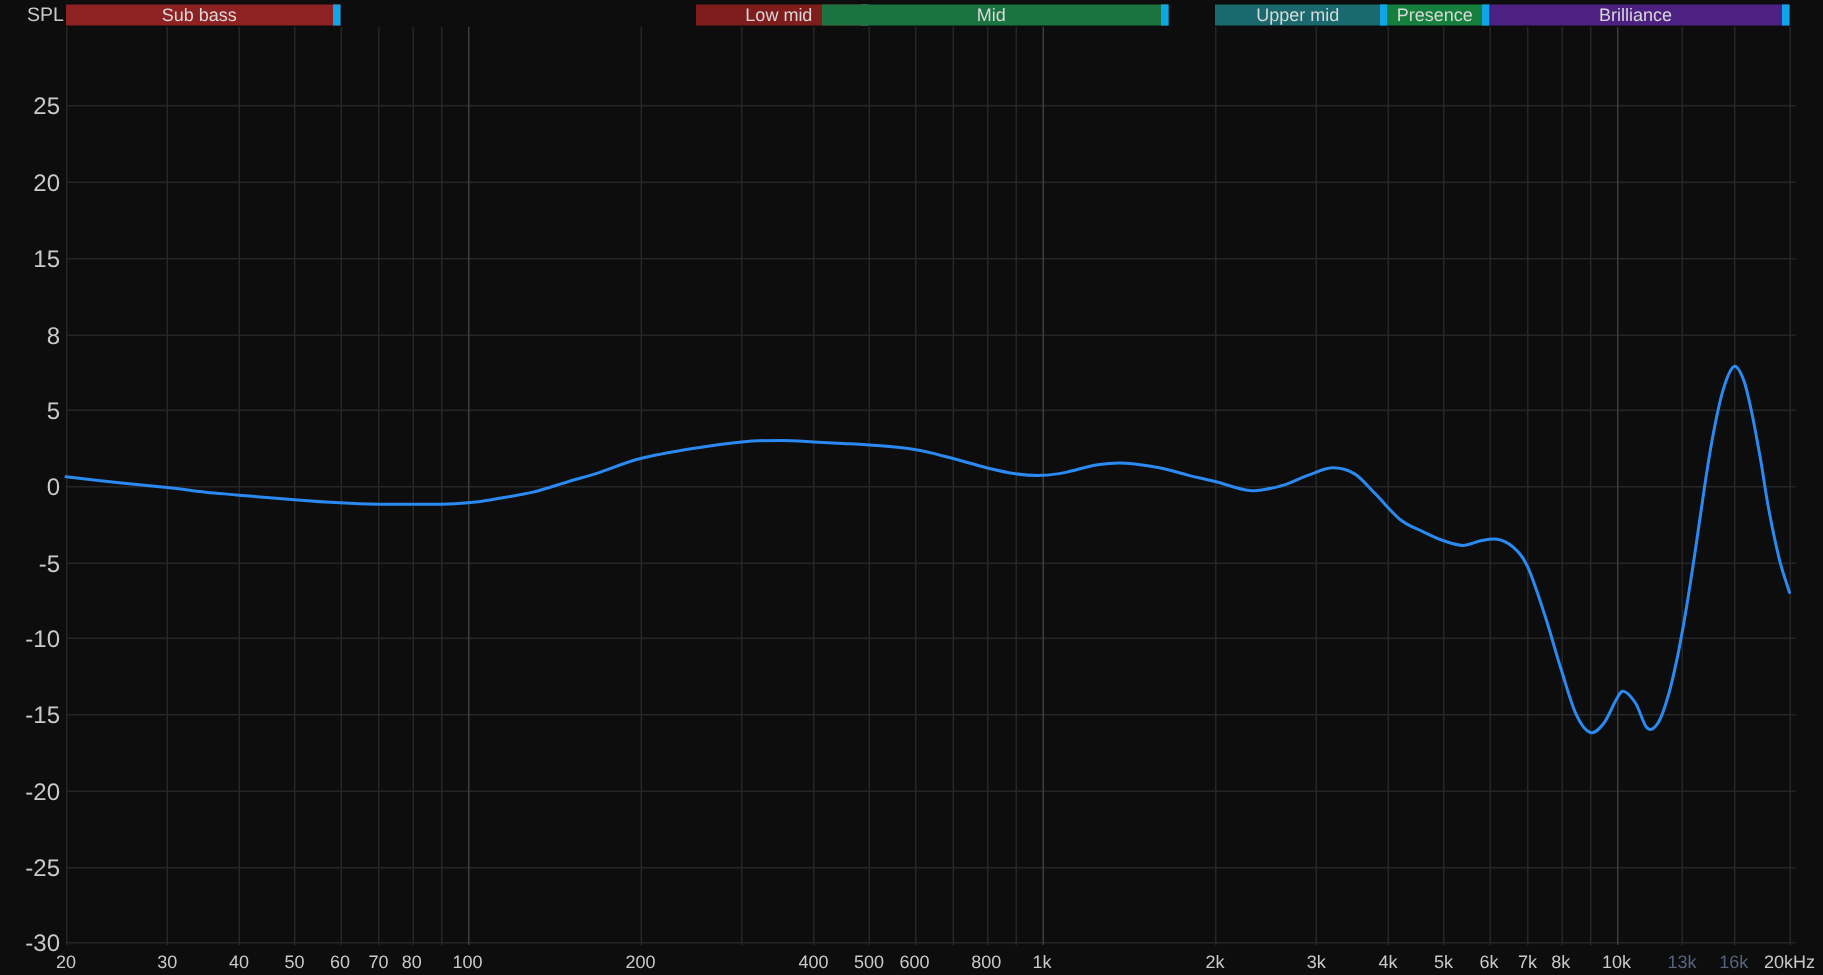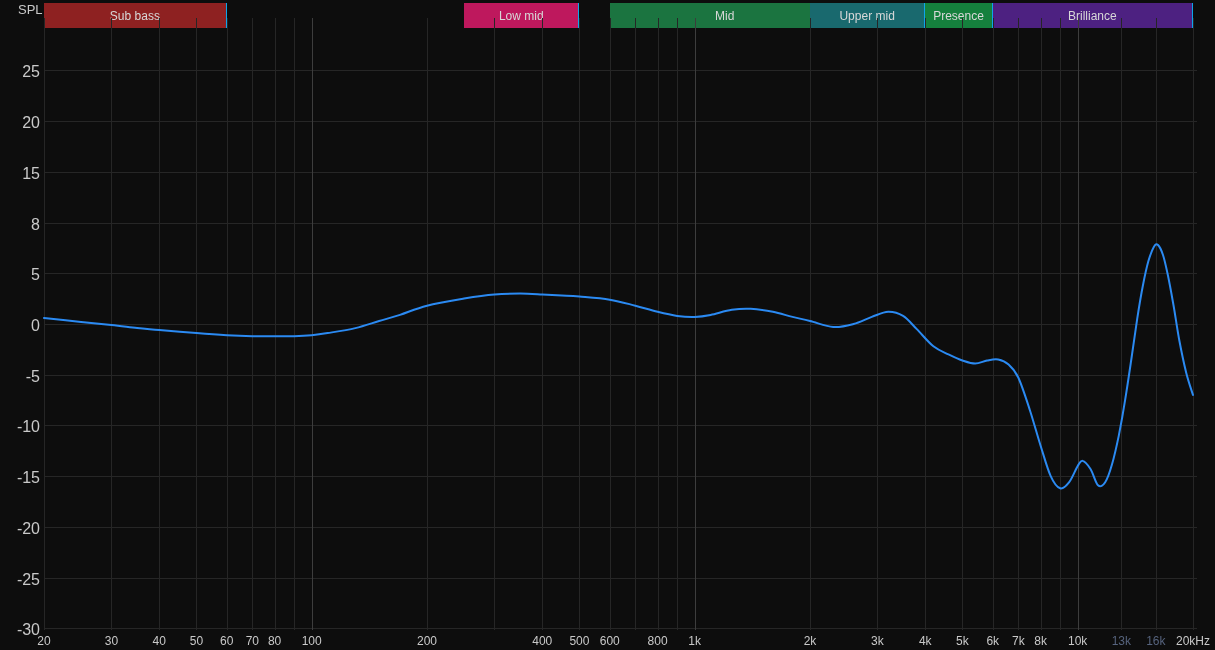--- a/index.html
+++ b/index.html
@@ -1,40 +1,40 @@
 <!DOCTYPE html>
 <html><head>
 <meta charset="utf-8">
 <style>
   html,body{margin:0;padding:0;background:#0d0d0d;}
   .chart{position:relative;width:1215px;height:650px;background:#0d0d0d;
          font-family:"Liberation Sans",sans-serif;overflow:hidden;}
   .spl{position:absolute;left:18px;top:2px;color:#c9c9c9;font-size:13px;}
   #bands{position:absolute;left:0;top:3px;height:14px;width:100%;}
-  .band{position:absolute;top:0;height:25px;display:flex;align-items:center;
+  .band{position:absolute;top:0;height:14px;display:flex;align-items:center;
         justify-content:center;font-size:12px;color:#d8d8d8;box-sizing:border-box;
-        border-right:1px solid #0ea5e9;line-height:14px;}
+        border-right:5px solid #0ea5e9;line-height:14px;}
   #plot{position:absolute;left:0;top:0;}
   .ytick{position:absolute;width:38px;left:2px;text-align:right;font-size:16px;color:#c9c9c9;}
   .xtick{position:absolute;transform:translateX(-50%);font-size:12px;color:#c9c9c9;white-space:nowrap;}
   .xtick.dim{color:#56637d;}
 </style>
 </head>
 <body>
 
 <div class="chart">
   <div class="spl">SPL</div>
   <div id="bands">
       <div class="band" style="left: 44px; width: 182.737px; background: rgb(142, 33, 33);">
         <span>Sub bass</span>
       </div>
-      <div class="band" style="left: 464.117px; width: 115.294px; background: #be185d;">
+      <div class="band" style="left: 464.117px; width: 115.294px; background: #7f1d1d;">
         <span>Low mid</span>
       </div>
-      <div class="band" style="left: 610px; width: 230.589px; background: rgb(27, 116, 64);">
+      <div class="band" style="left: 548px; width: 230.589px; background: rgb(27, 116, 64);">
         <span>Mid</span>
       </div>
       <div class="band" style="left: 810px; width: 115.294px; background: rgb(25, 105, 110);">
         <span>Upper mid</span>
       </div>
       <div class="band" style="left: 925.294px; width: 67.443px; background: #15803d;">
         <span>Presence</span>
       </div>
       <div class="band" style="left: 992.737px; width: 200.263px; background: rgb(77, 33, 129);">
         <span>Brilliance</span>

